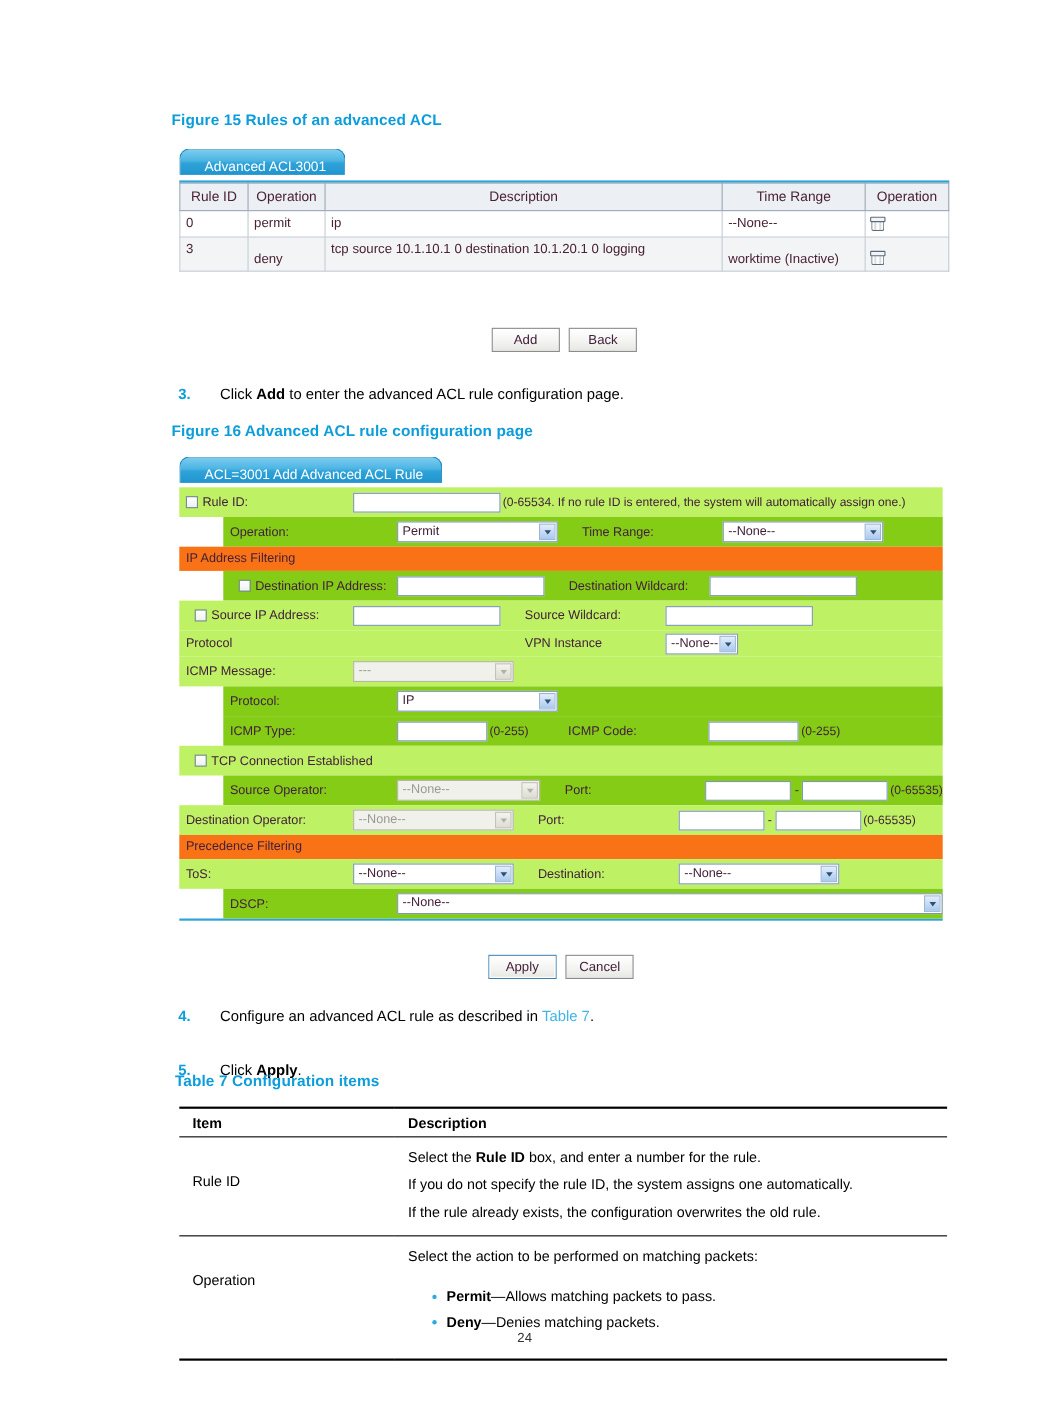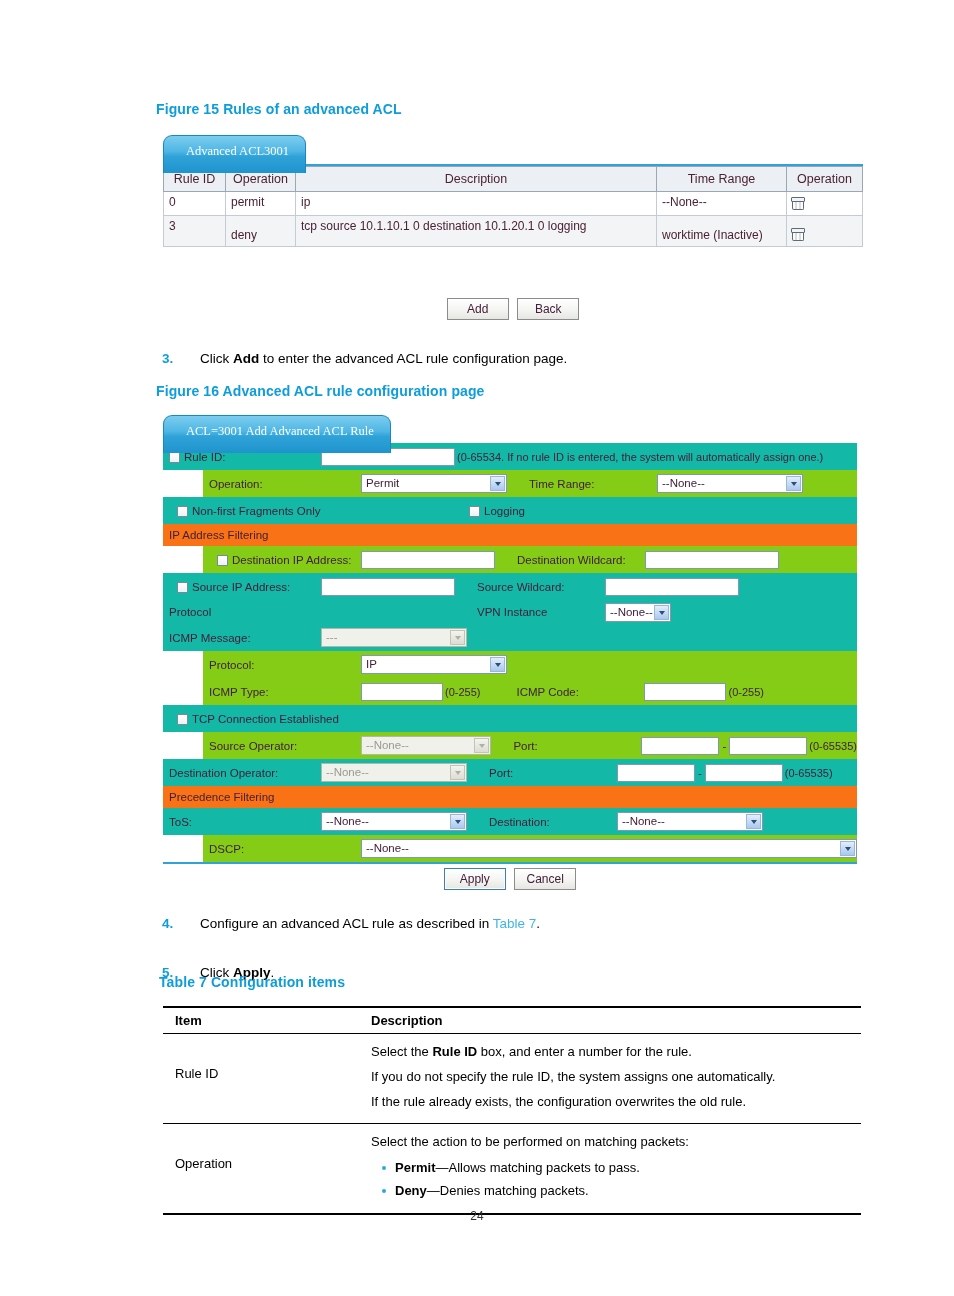--- a/index.html
+++ b/index.html
@@ -35,31 +35,30 @@
     width:38px;
   }
   .step b { font-weight:bold; }
   .lnk { color:#3fb5e6; }
 
   
   .panel { position:absolute; }
   .tab {
     position:relative;
     display:inline-block;
-    height:38px;
+    height:24px;
     padding:0 16px 0 22px;
     line-height:30px;
     font-size:12.5px;
     color:#ffffff;
     border-radius:9px 9px 0 0;
     background:linear-gradient(to bottom,#7ccdee 0%,#4eb6e4 42%,#2fa3d8 55%,#1f93cd 100%);
     border:1px solid #1b87c0;
     border-bottom:none;
     white-space:nowrap;
-    font-family:Liberation Serif, serif;
   }
   .tabstrip {
     position:relative;
     height:32px;
     border-bottom:2px solid #2fa3d8;
   }
   .tabstrip .tab { position:absolute; left:0; top:1px; }
 
   
   .acl-table {
@@ -140,21 +139,21 @@
   }
   .frow {
     display:flex;
     align-items:center;
     min-height:27px;
     font-size:11.5px;
     color:#43203a;
     padding:2px 0 2px 6px;
   }
   .frow.alt { background:#84cc16;margin-left:40px; }
-  .frow.white { background:#14b8a6; }
+  .frow.white { background:#bef264; }
   .sechead {
     background:#f97316;
     font-size:11.5px;
     color:#43203a;
     height:22px;
     line-height:22px;
     padding-left:6px;
   }
   .lbl { width:152px; flex:0 0 152px; white-space:nowrap; }
   .lbl.ind { padding-left:8px; }
@@ -226,21 +225,21 @@
   }
   .doc-table td {
     vertical-align:top;
     padding:7px 0 7px 12px;
     border-bottom:1.2px solid #000;
     line-height:22px;
   }
   .doc-table tr.last td { border-bottom:2.5px solid #000; }
   .doc-table .c1 { width:196px; }
   .doc-table p { margin:0 0 3px 0; }
-  .doc-table ul { margin:4px; padding:0 0 0 20px; list-style:none; }
+  .doc-table ul { margin:15px; padding:0 0 0 20px; list-style:none; }
   .doc-table li { position:relative; margin:1px 0; }
   .doc-table li::before {
     content:"";
     position:absolute; left:-13px; top:9px;
     width:4px; height:4px; border-radius:50%;
     background:#29abe2;
   }
   .pg {
     position:absolute;
     width:100%;
@@ -332,28 +331,20 @@
           <span>Permit</span>
           <span class="arrow"></span>
         </div>
         <div class="lbl2" style="margin-left:22px">Time Range:</div>
         <div class="sel" style="width:146px">
           <span>--None--</span>
           <span class="arrow"></span>
         </div>
       </div>
 
-      <div class="frow white">
-        <div style="width:300px; flex:0 0 300px; padding-left:8px;">
-          <span class="cb"></span><span>Non-first Fragments Only</span>
-        </div>
-        <div>
-          <span class="cb"></span><span>Logging</span>
-        </div>
-      </div>
 
       <div class="sechead">IP Address Filtering</div>
 
       <div class="frow alt">
         <div class="lbl ind">
           <span class="cb"></span><span>Destination IP Address:</span>
         </div>
         <input class="txt" type="text" style="width: 134px;" value="">
         <div class="lbl2" style="margin-left:22px">Destination Wildcard:</div>
         <input class="txt" type="text" style="width: 134px;" value="">

